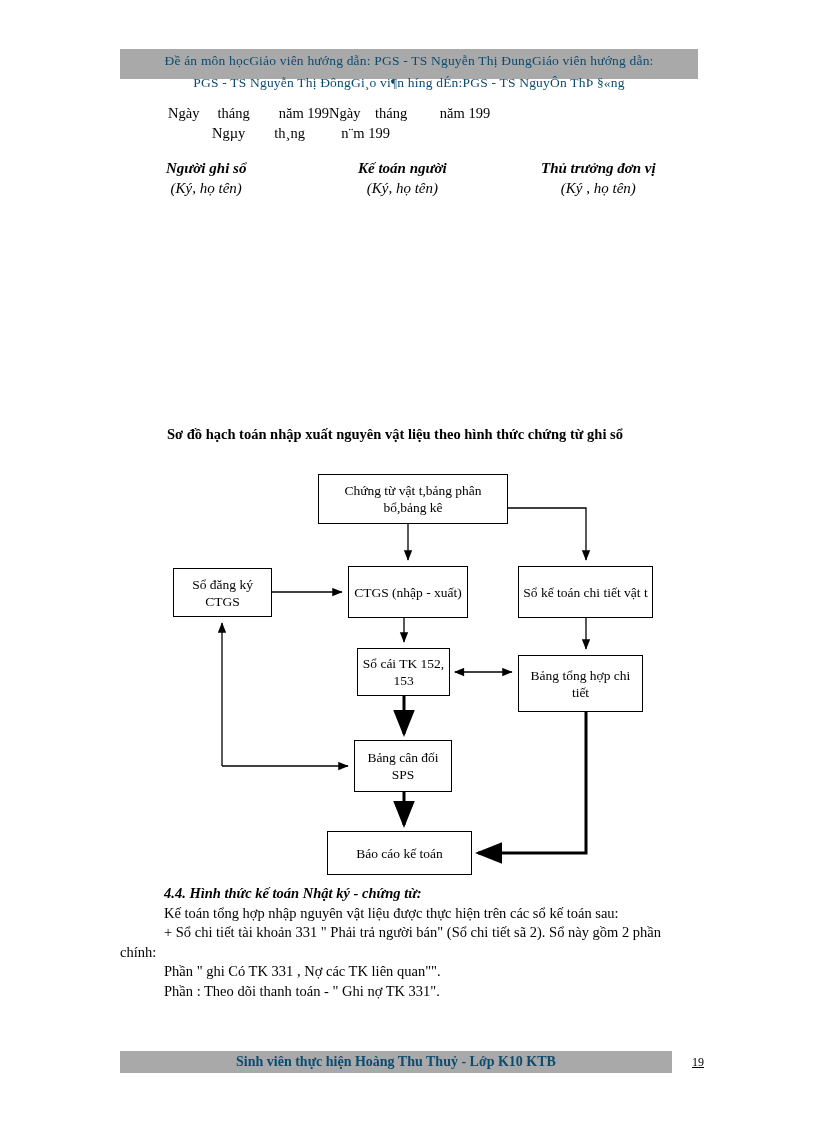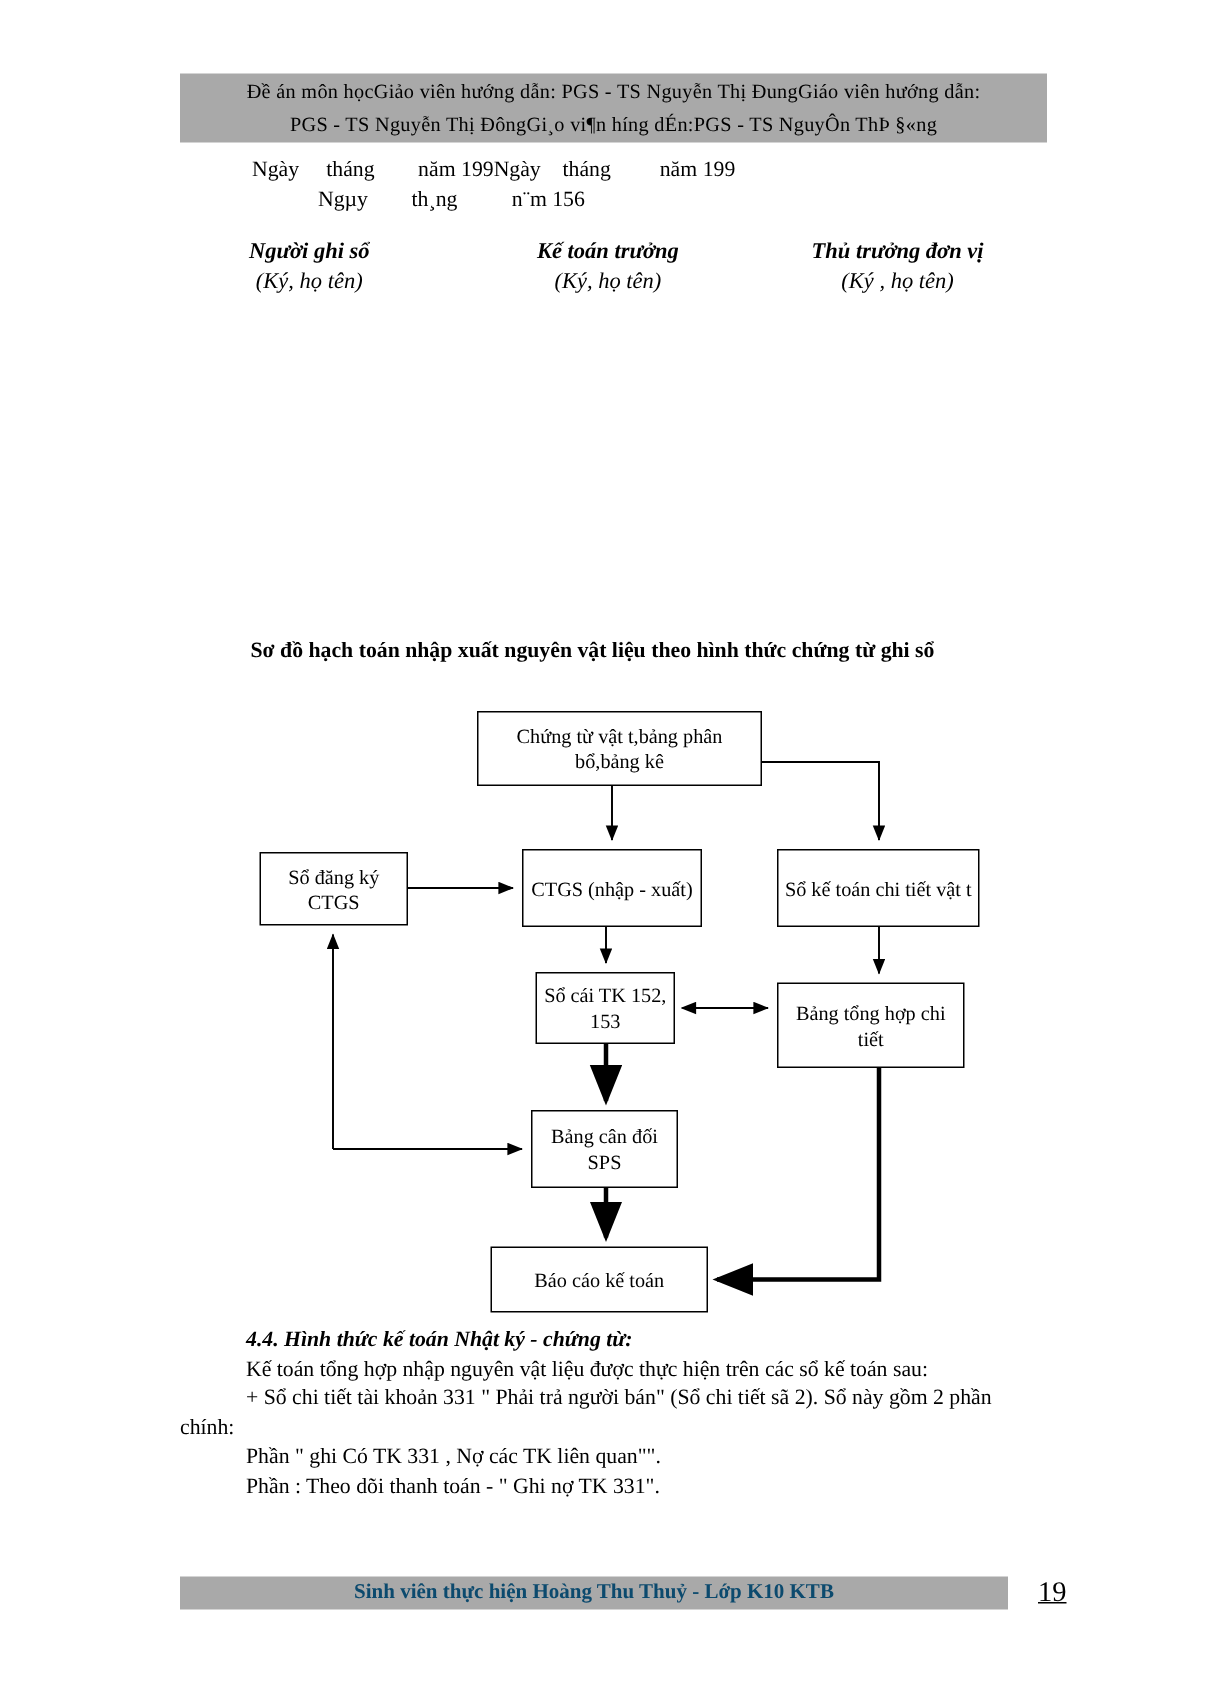--- a/index.html
+++ b/index.html
@@ -22,23 +22,23 @@
     width: 816px;
     height: 1123px;
   }
 
   
   .header-band {
     position: absolute;
     left: 120px;
     top: 49px;
     width: 578px;
-    height: 46px;
+    height: 30px;
     background: #a9a9a9;
-    color: #000000;
+    color: #0c4a6e;
     font-size: 13.5px;
     line-height: 22px;
     text-align: center;
     padding-top: 1px;
     box-sizing: border-box;
     letter-spacing: 0.2px;
   }
   .header-line1 { display: block; text-align: center; padding: 0 4px; }
   .header-line2 { display: block; text-align: center; padding: 0 4px; }
 
@@ -157,44 +157,44 @@
     font-size: 14px;
     text-align: center;
     line-height: 22px;
     font-weight: bold;
     box-sizing: border-box;
   }
   .footer-page {
     position: absolute;
     left: 692px;
     top: 1051px;
-    font-size: 19px;
+    font-size: 12px;
     line-height: 22px;
     text-decoration: underline;
   }
 </style>
 </head>
 <body>
 
 <div class="page">
 
   <div class="header-band">
     <span class="header-line1">Đề án môn họcGiảo viên hướng dẫn: PGS - TS Nguyễn Thị ĐungGiáo  viên  hướng  dẫn:</span>
     <span class="header-line2">PGS - TS Nguyễn Thị ĐôngGi¸o  vi¶n híng   dÉn:PGS - TS  NguyÔn ThÞ §«ng</span>
   </div>
 
   <div class="date-line-1">Ngày     tháng        năm 199Ngày    tháng         năm 199</div>
-  <div class="date-line-2">Ngµy        th¸ng          n¨m 156</div>
+  <div class="date-line-2">Ngµy        th¸ng          n¨m 199</div>
 
   <div class="sig sig-1">
     <span class="sig-title">Người ghi sổ</span>
     <span class="sig-sub">(Ký, họ tên)</span>
   </div>
   <div class="sig sig-2">
-    <span class="sig-title">Kế toán trưởng</span>
+    <span class="sig-title">Kế toán người</span>
     <span class="sig-sub">(Ký, họ tên)</span>
   </div>
   <div class="sig sig-3">
     <span class="sig-title">Thủ trưởng đơn vị</span>
     <span class="sig-sub">(Ký , họ tên)</span>
   </div>
 
   <div class="diagram-title">Sơ đồ hạch toán nhập xuất nguyên vật liệu theo hình thức chứng từ ghi sổ</div>
 
   <svg class="diagram" viewBox="0 0 816 1123" xmlns="http://www.w3.org/2000/svg">

